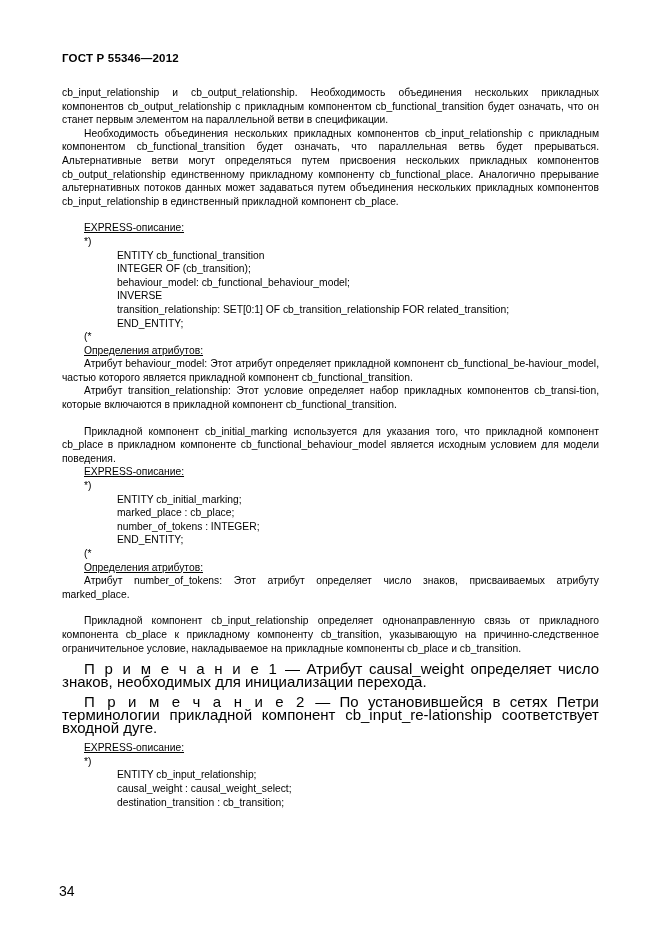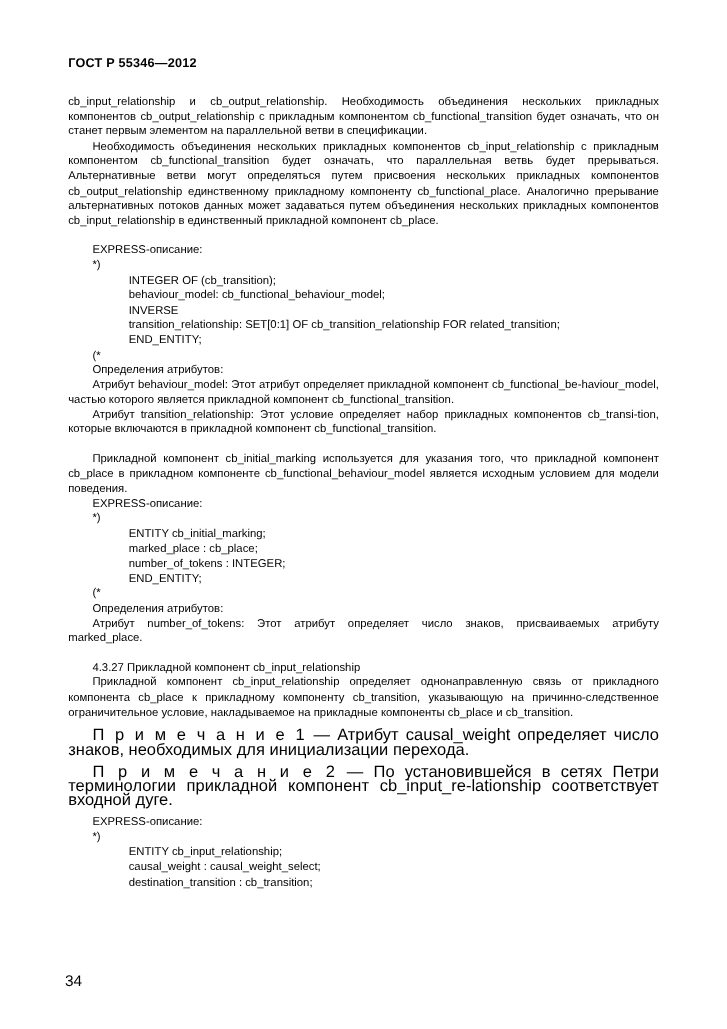--- a/index.html
+++ b/index.html
@@ -39,20 +39,21 @@
   p.indent {
     text-indent: 22px;
   }
   .gap {
     height: 13px;
   }
   .gap-small {
     height: 7px;
   }
   .underline {
+    text-decoration: underline;
   }
   .block {
     margin-left: 22px;
   }
   .code-line {
     margin-left: 55px;
     white-space: pre;
   }
   .code-marker {
     margin-left: 22px;
@@ -88,20 +89,21 @@
 
   <div class="body-text">
 
     <p>cb_input_relationship и cb_output_relationship. Необходимость объединения нескольких прикладных компонентов cb_output_relationship с прикладным компонентом cb_functional_transition будет означать, что он станет первым элементом на параллельной ветви в спецификации.</p>
     <p class="indent">Необходимость объединения нескольких прикладных компонентов cb_input_relationship с прикладным компонентом cb_functional_transition будет означать, что параллельная ветвь будет прерываться. Альтернативные ветви могут определяться путем присвоения нескольких прикладных компонентов cb_output_relationship единственному прикладному компоненту cb_functional_place. Аналогично прерывание альтернативных потоков данных может задаваться путем объединения нескольких прикладных компонентов cb_input_relationship в единственный прикладной компонент cb_place.</p>
 
     <div class="gap"></div>
 
     <p class="block underline">EXPRESS-описание:</p>
     <p class="code-marker">*)</p>
+    <p class="code-line">ENTITY cb_functional_transition</p>
     <p class="code-line">INTEGER OF (cb_transition);</p>
     <p class="code-line">behaviour_model: cb_functional_behaviour_model;</p>
     <p class="code-line">INVERSE</p>
     <p class="code-line">transition_relationship: SET[0:1] OF cb_transition_relationship FOR related_transition;</p>
     <p class="code-line">END_ENTITY;</p>
     <p class="code-marker">(*</p>
 
     <p class="block underline">Определения атрибутов:</p>
     <p class="indent">Атрибут behaviour_model: Этот атрибут определяет прикладной компонент cb_functional_be-haviour_model, частью которого является прикладной компонент cb_functional_transition.</p>
     <p class="indent">Атрибут transition_relationship: Этот условие определяет набор прикладных компонентов cb_transi-tion, которые включаются в прикладной компонент cb_functional_transition.</p>
@@ -116,21 +118,20 @@
     <p class="code-line">marked_place : cb_place;</p>
     <p class="code-line">number_of_tokens : INTEGER;</p>
     <p class="code-line">END_ENTITY;</p>
     <p class="code-marker">(*</p>
 
     <p class="block underline">Определения атрибутов:</p>
     <p class="indent">Атрибут number_of_tokens: Этот атрибут определяет число знаков, присваиваемых атрибуту marked_place.</p>
 
     <div class="gap"></div>
 
-    <p class="heading-num">4.3.27 Прикладной компонент cb_input_relationship</p>
     <p class="indent">Прикладной компонент cb_input_relationship определяет однонаправленную связь от прикладного компонента cb_place к прикладному компоненту cb_transition, указывающую на причинно-следственное ограничительное условие, накладываемое на прикладные компоненты cb_place и cb_transition.</p>
 
     <div class="gap-small"></div>
 
     <p class="note"><span class="sp">П р и м е ч а н и е  1</span><span> —  Атрибут causal_weight определяет число знаков, необходимых для инициализации перехода.</span></p>
 
     <div class="gap-small"></div>
 
     <p class="note"><span class="sp">П р и м е ч а н и е  2</span><span> —  По установившейся в сетях Петри терминологии прикладной компонент cb_input_re-lationship соответствует входной дуге.</span></p>
 

